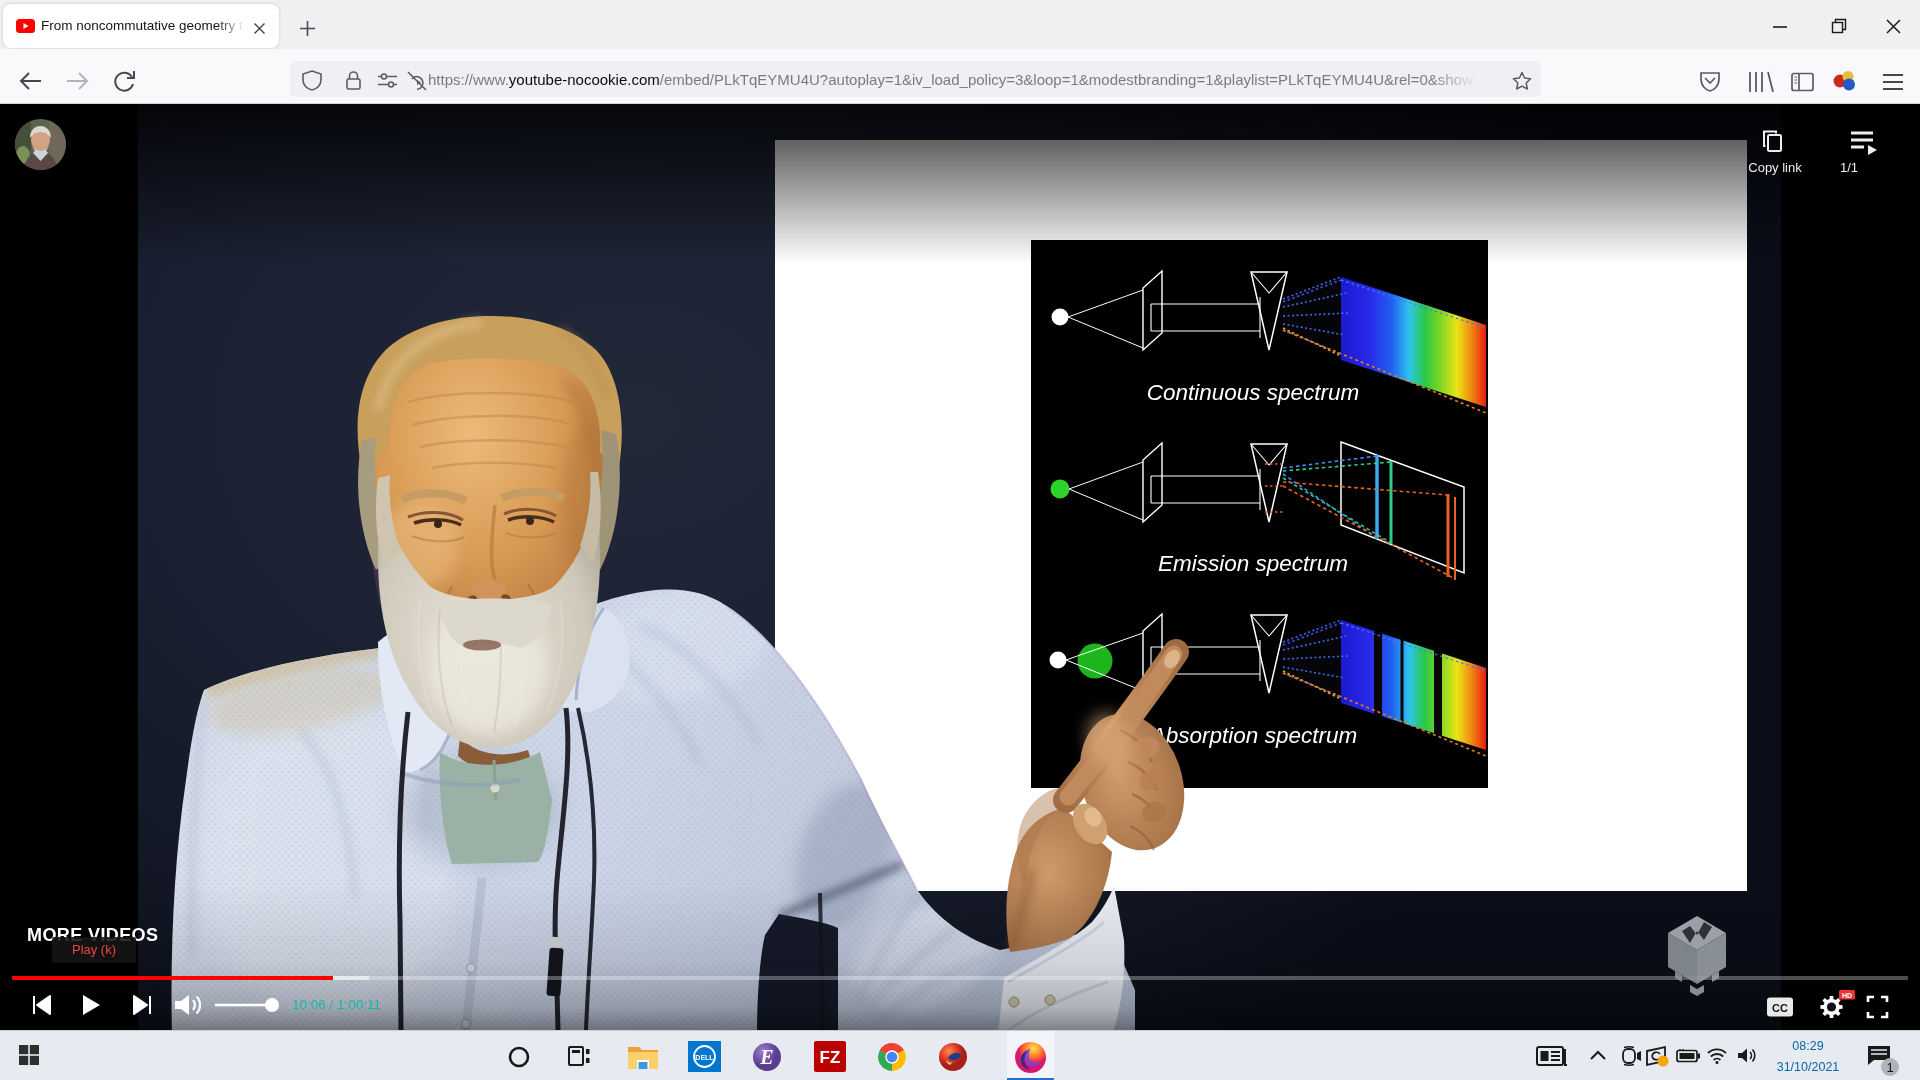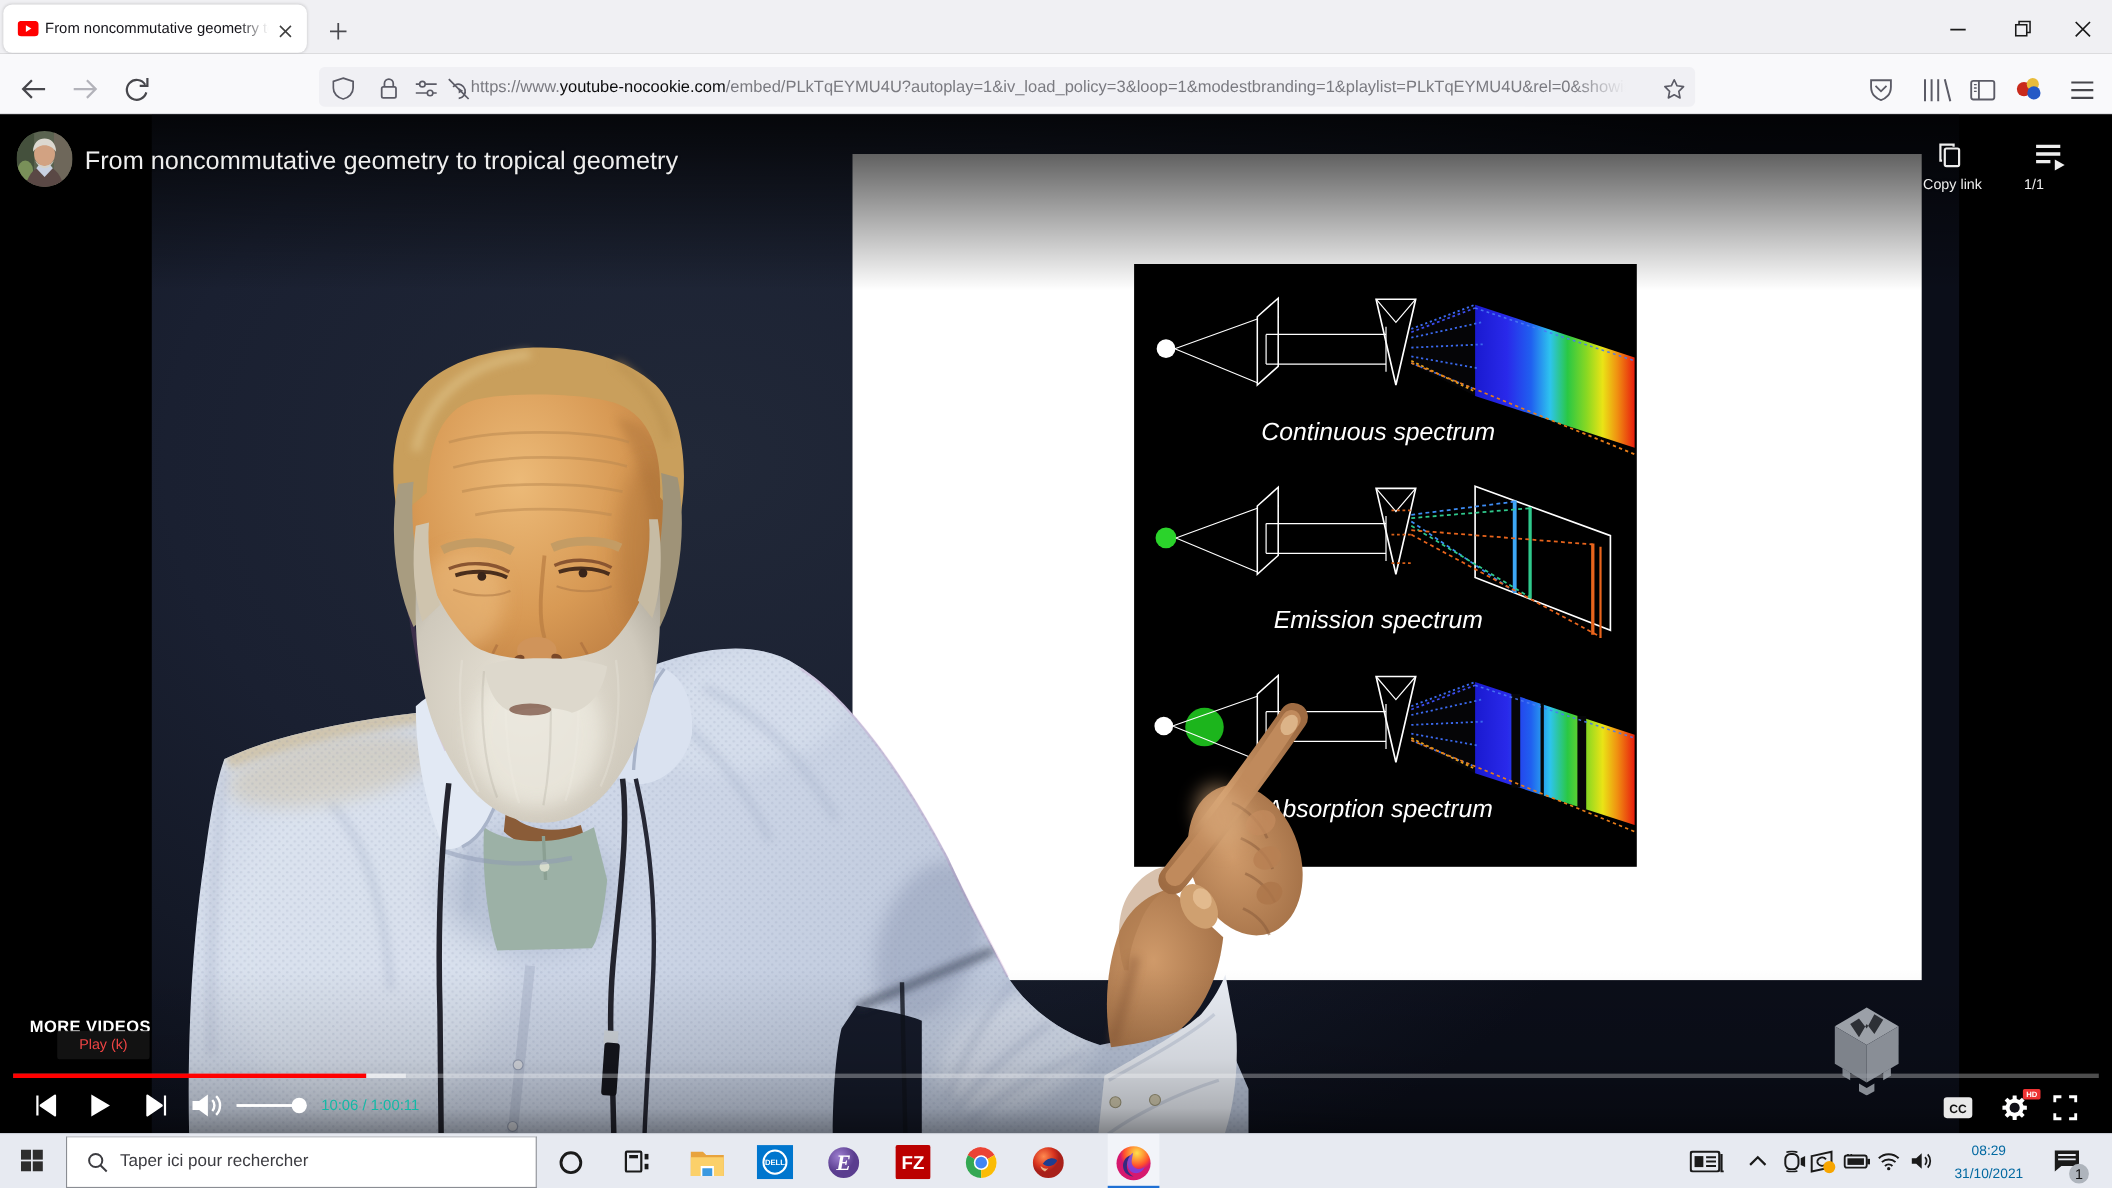--- a/index.html
+++ b/index.html
@@ -403,34 +403,33 @@
       <rect x="0" y="0" width="16" height="51" fill="#44503c"></rect>
       <rect x="34" y="0" width="17" height="51" fill="#6e675a"></rect>
       <ellipse cx="8" cy="36" rx="7" ry="9" fill="#87a060" opacity="0.8"></ellipse>
       <path d="M8 51 C11 37 19 32 25.5 32 C32 32 40 37 43 51 Z" fill="#5a4845"></path>
       <path d="M18 34 L25.5 42 L33 34 L30 30 H21 Z" fill="#c9d2e2"></path>
       <ellipse cx="25.5" cy="21" rx="9.5" ry="11" fill="#d2a282"></ellipse>
       <path d="M15 19 C15 11 20 7 25.5 7 C31 7 36 11 36 19 C33 15 30 13 25.5 13 C21 13 18 15 15 19 Z" fill="#dcd8d0"></path>
       <path d="M17 27 C19 32 23 34 25.5 34 C28 34 32 32 34 27 C31 31 28 32 25.5 32 C23 32 20 31 17 27 Z" fill="#d5d1c8"></path>
     </svg>
   </div>
-  <div id="vtitle">From noncommutative geometry to tropical geometry</div>
 
   <svg class="abs" style="left:1760px;top:24px" width="28" height="28" viewBox="0 0 28 28">
     <rect x="8" y="7" width="13" height="16" rx="1.5" fill="none" stroke="#eee" stroke-width="2"></rect>
     <path d="M5.5 18 H4 V3.5 H16 V5.5" fill="none" stroke="#eee" stroke-width="2"></path>
   </svg>
   <div class="ovtext abs" style="left:1740px;top:56px;width:70px;text-align:center">Copy link</div>
   <svg class="abs" style="left:1849px;top:26px" width="32" height="26" viewBox="0 0 32 26">
     <path d="M2 3 H24 M2 10 H24 M2 17 H15" stroke="#eee" stroke-width="3"></path>
     <path d="M19 15 L28 20 L19 25 Z" fill="#eee"></path>
   </svg>
   <div class="ovtext abs" style="left:1840px;top:56px;width:50px;text-align:left">1/1</div>
 
-  <div class="ovtext abs" style="left:27px;top:821px;font-size:15px;font-weight:bold;letter-spacing:.4px;color:#fff">MORE VIDEOS</div>
+  <div class="ovtext abs" style="left:27px;top:821px;font-size:18px;font-weight:bold;letter-spacing:.4px;color:#fff">MORE VIDEOS</div>
   <div class="abs" style="left:52px;top:833px;width:84px;height:26px;background:rgba(20,20,20,.88);border-radius:2px;color:#ef4444;font-size:13px;text-align:center;line-height:26px">Play (k)</div>
 
   <div id="progress">
       <div id="prored"></div>
       <div id="probuf"></div>
     </div>
 
   <svg class="abs" style="left:28px;top:888px" width="260" height="26" viewBox="0 0 260 26">
     <path d="M6 4 V22 M22 4 L9 13 L22 22 Z" fill="#fff" stroke="#fff" stroke-width="2" stroke-linejoin="round"></path>
     <path d="M55 3 L72 13 L55 23 Z" fill="#fff"></path>
@@ -466,27 +465,20 @@
   </svg>
 </div>
 
 <div id="taskbar">
   <svg class="abs" style="left:19px;top:14px" width="20" height="20" viewBox="0 0 20 20">
     <rect x="0" y="0" width="9.2" height="9.2" fill="#2e2e2e"></rect>
     <rect x="10.8" y="0" width="9.2" height="9.2" fill="#2e2e2e"></rect>
     <rect x="0" y="10.8" width="9.2" height="9.2" fill="#2e2e2e"></rect>
     <rect x="10.8" y="10.8" width="9.2" height="9.2" fill="#2e2e2e"></rect>
   </svg>
-  <div id="searchbox">
-    <svg class="abs" style="left:18px;top:13px" width="20" height="20" viewBox="0 0 20 20">
-      <circle cx="8" cy="8" r="6" fill="none" stroke="#3c3c41" stroke-width="1.8"></circle>
-      <path d="M12.5 12.5 L18 18" stroke="#3c3c41" stroke-width="1.8"></path>
-    </svg>
-    <span>Taper ici pour rechercher</span>
-  </div>
 
   <svg class="abs" style="left:508px;top:15px" width="22" height="22" viewBox="0 0 22 22">
     <circle cx="11" cy="11" r="9" fill="none" stroke="#1a1a1a" stroke-width="2.6"></circle>
   </svg>
 
   <svg class="abs" style="left:566px;top:13px" width="26" height="26" viewBox="0 0 26 26">
     <rect x="3" y="3" width="14" height="18" rx="1" fill="none" stroke="#1a1a1a" stroke-width="2"></rect>
     <rect x="20" y="5" width="3.5" height="5" fill="#1a1a1a"></rect>
     <rect x="20" y="14" width="3.5" height="5" fill="#1a1a1a"></rect>
     <rect x="6" y="6" width="8" height="3" fill="#1a1a1a"></rect>

